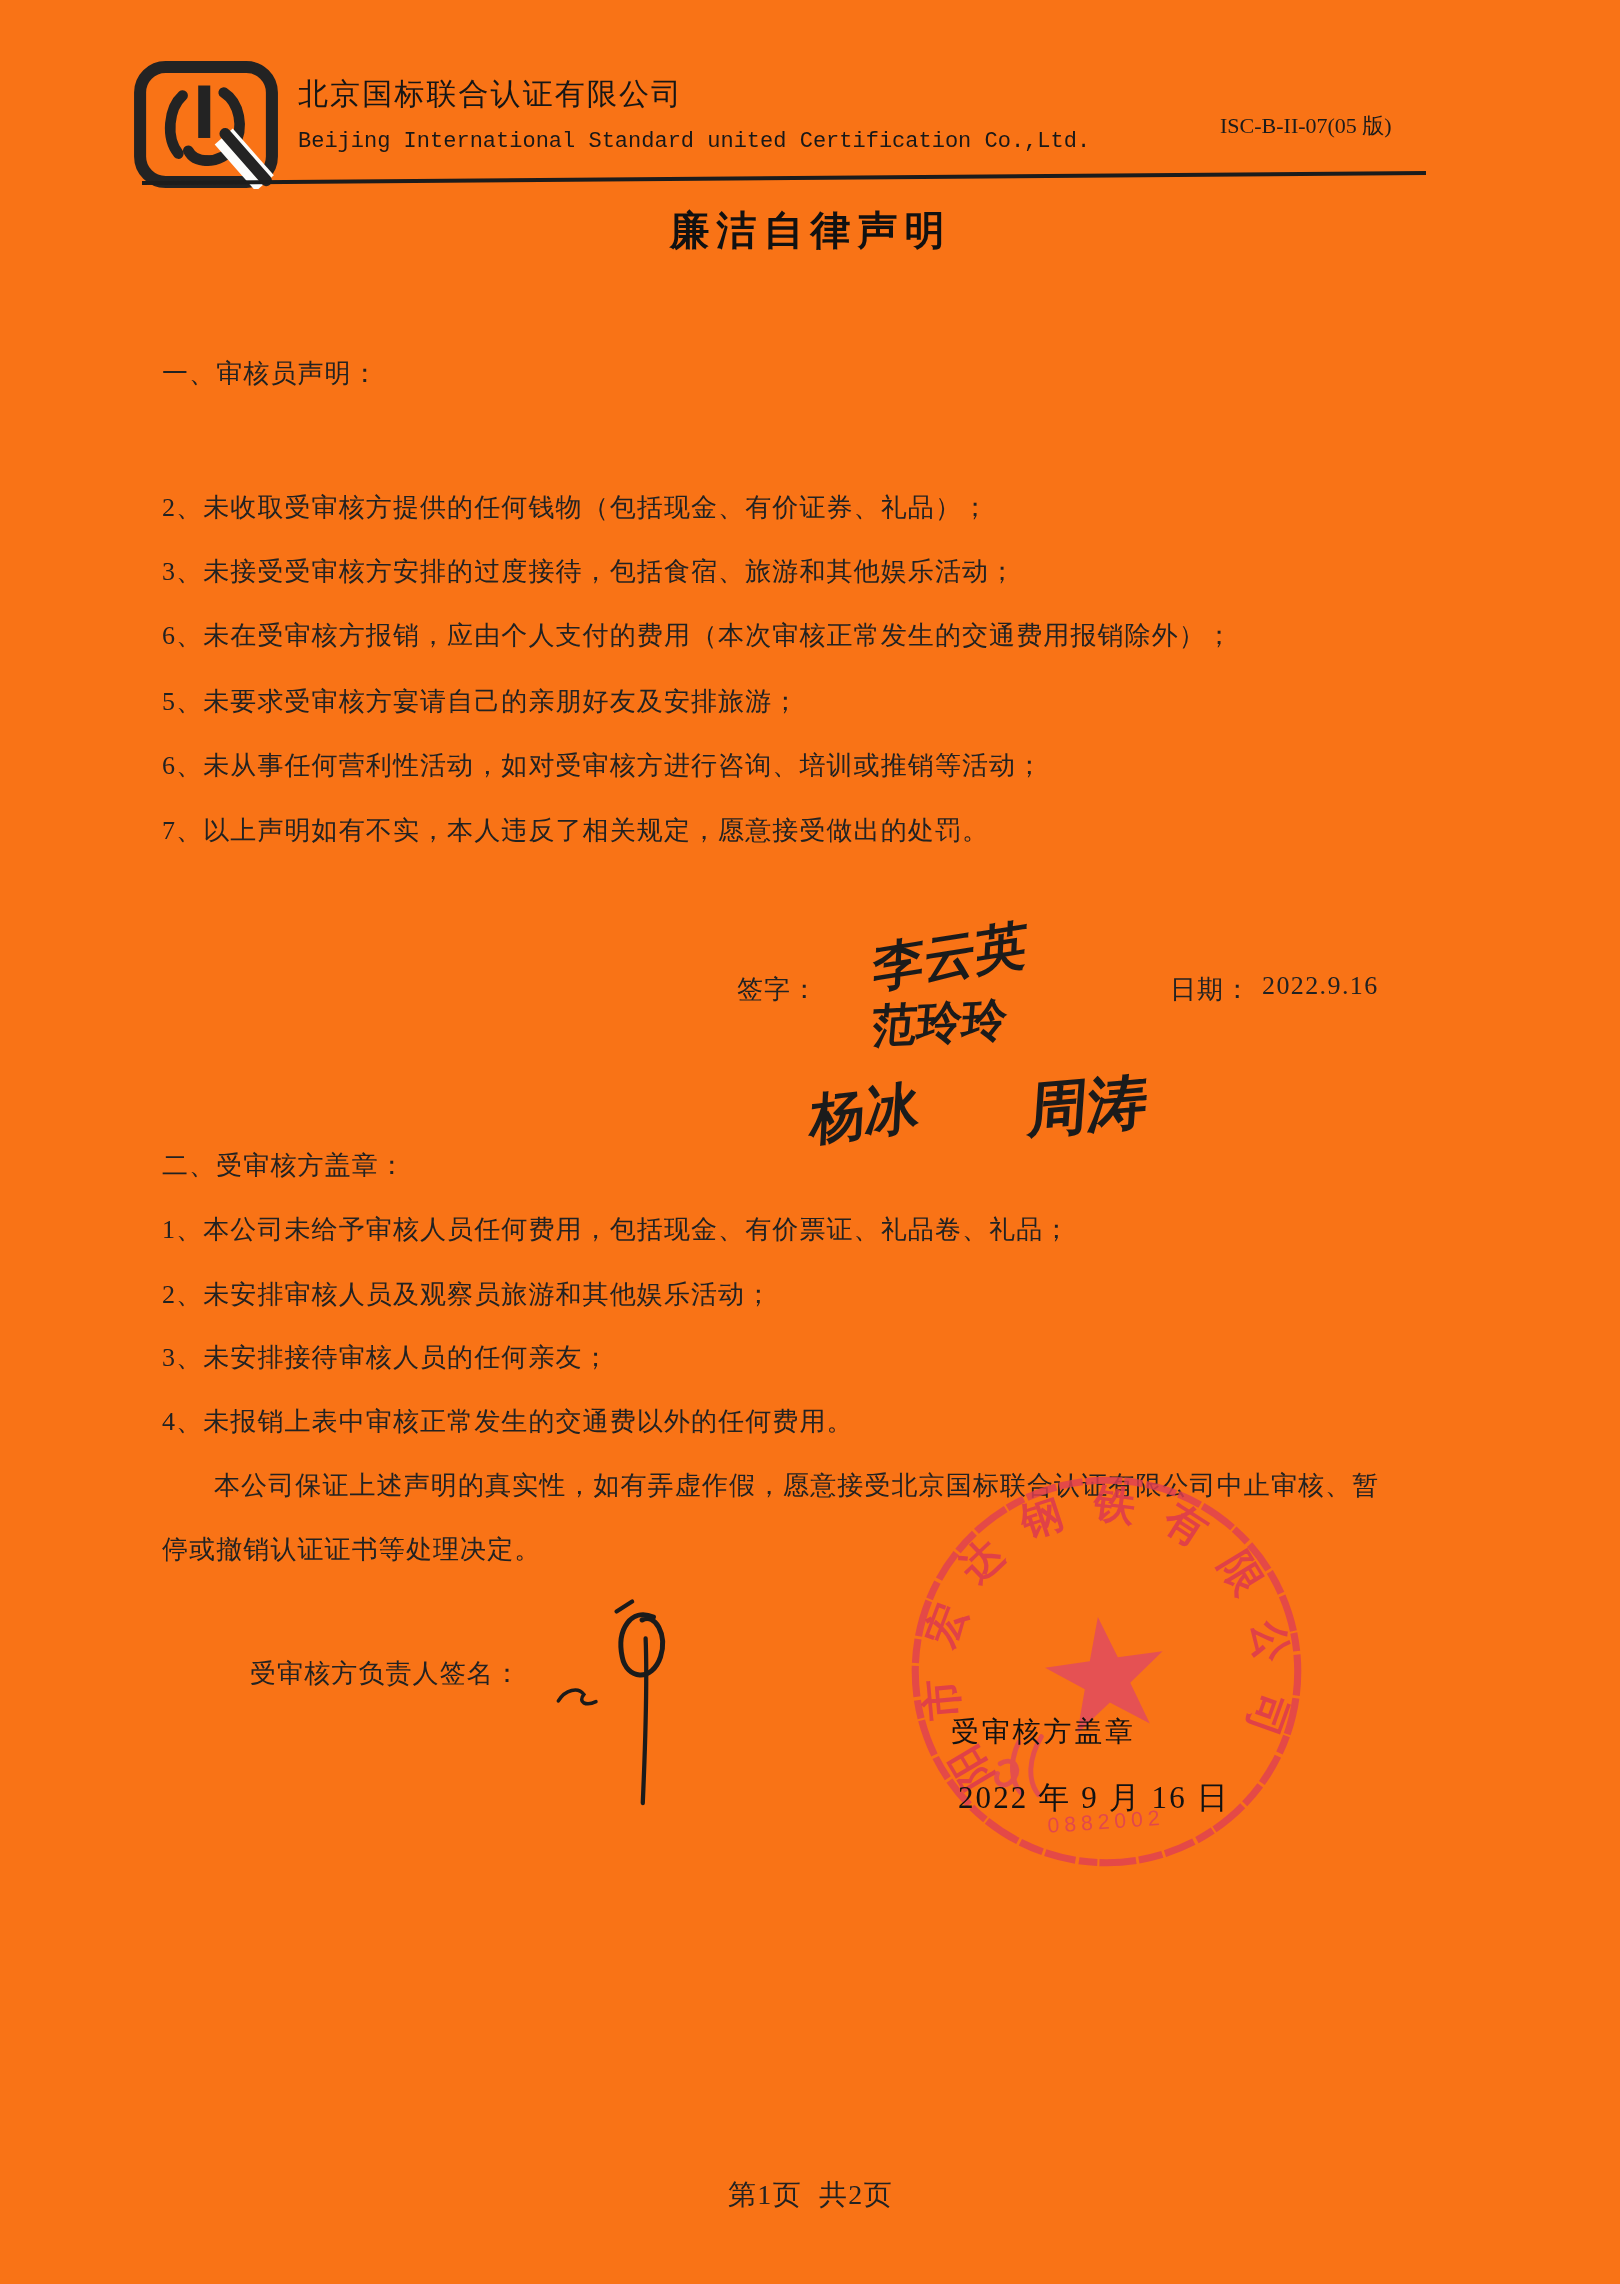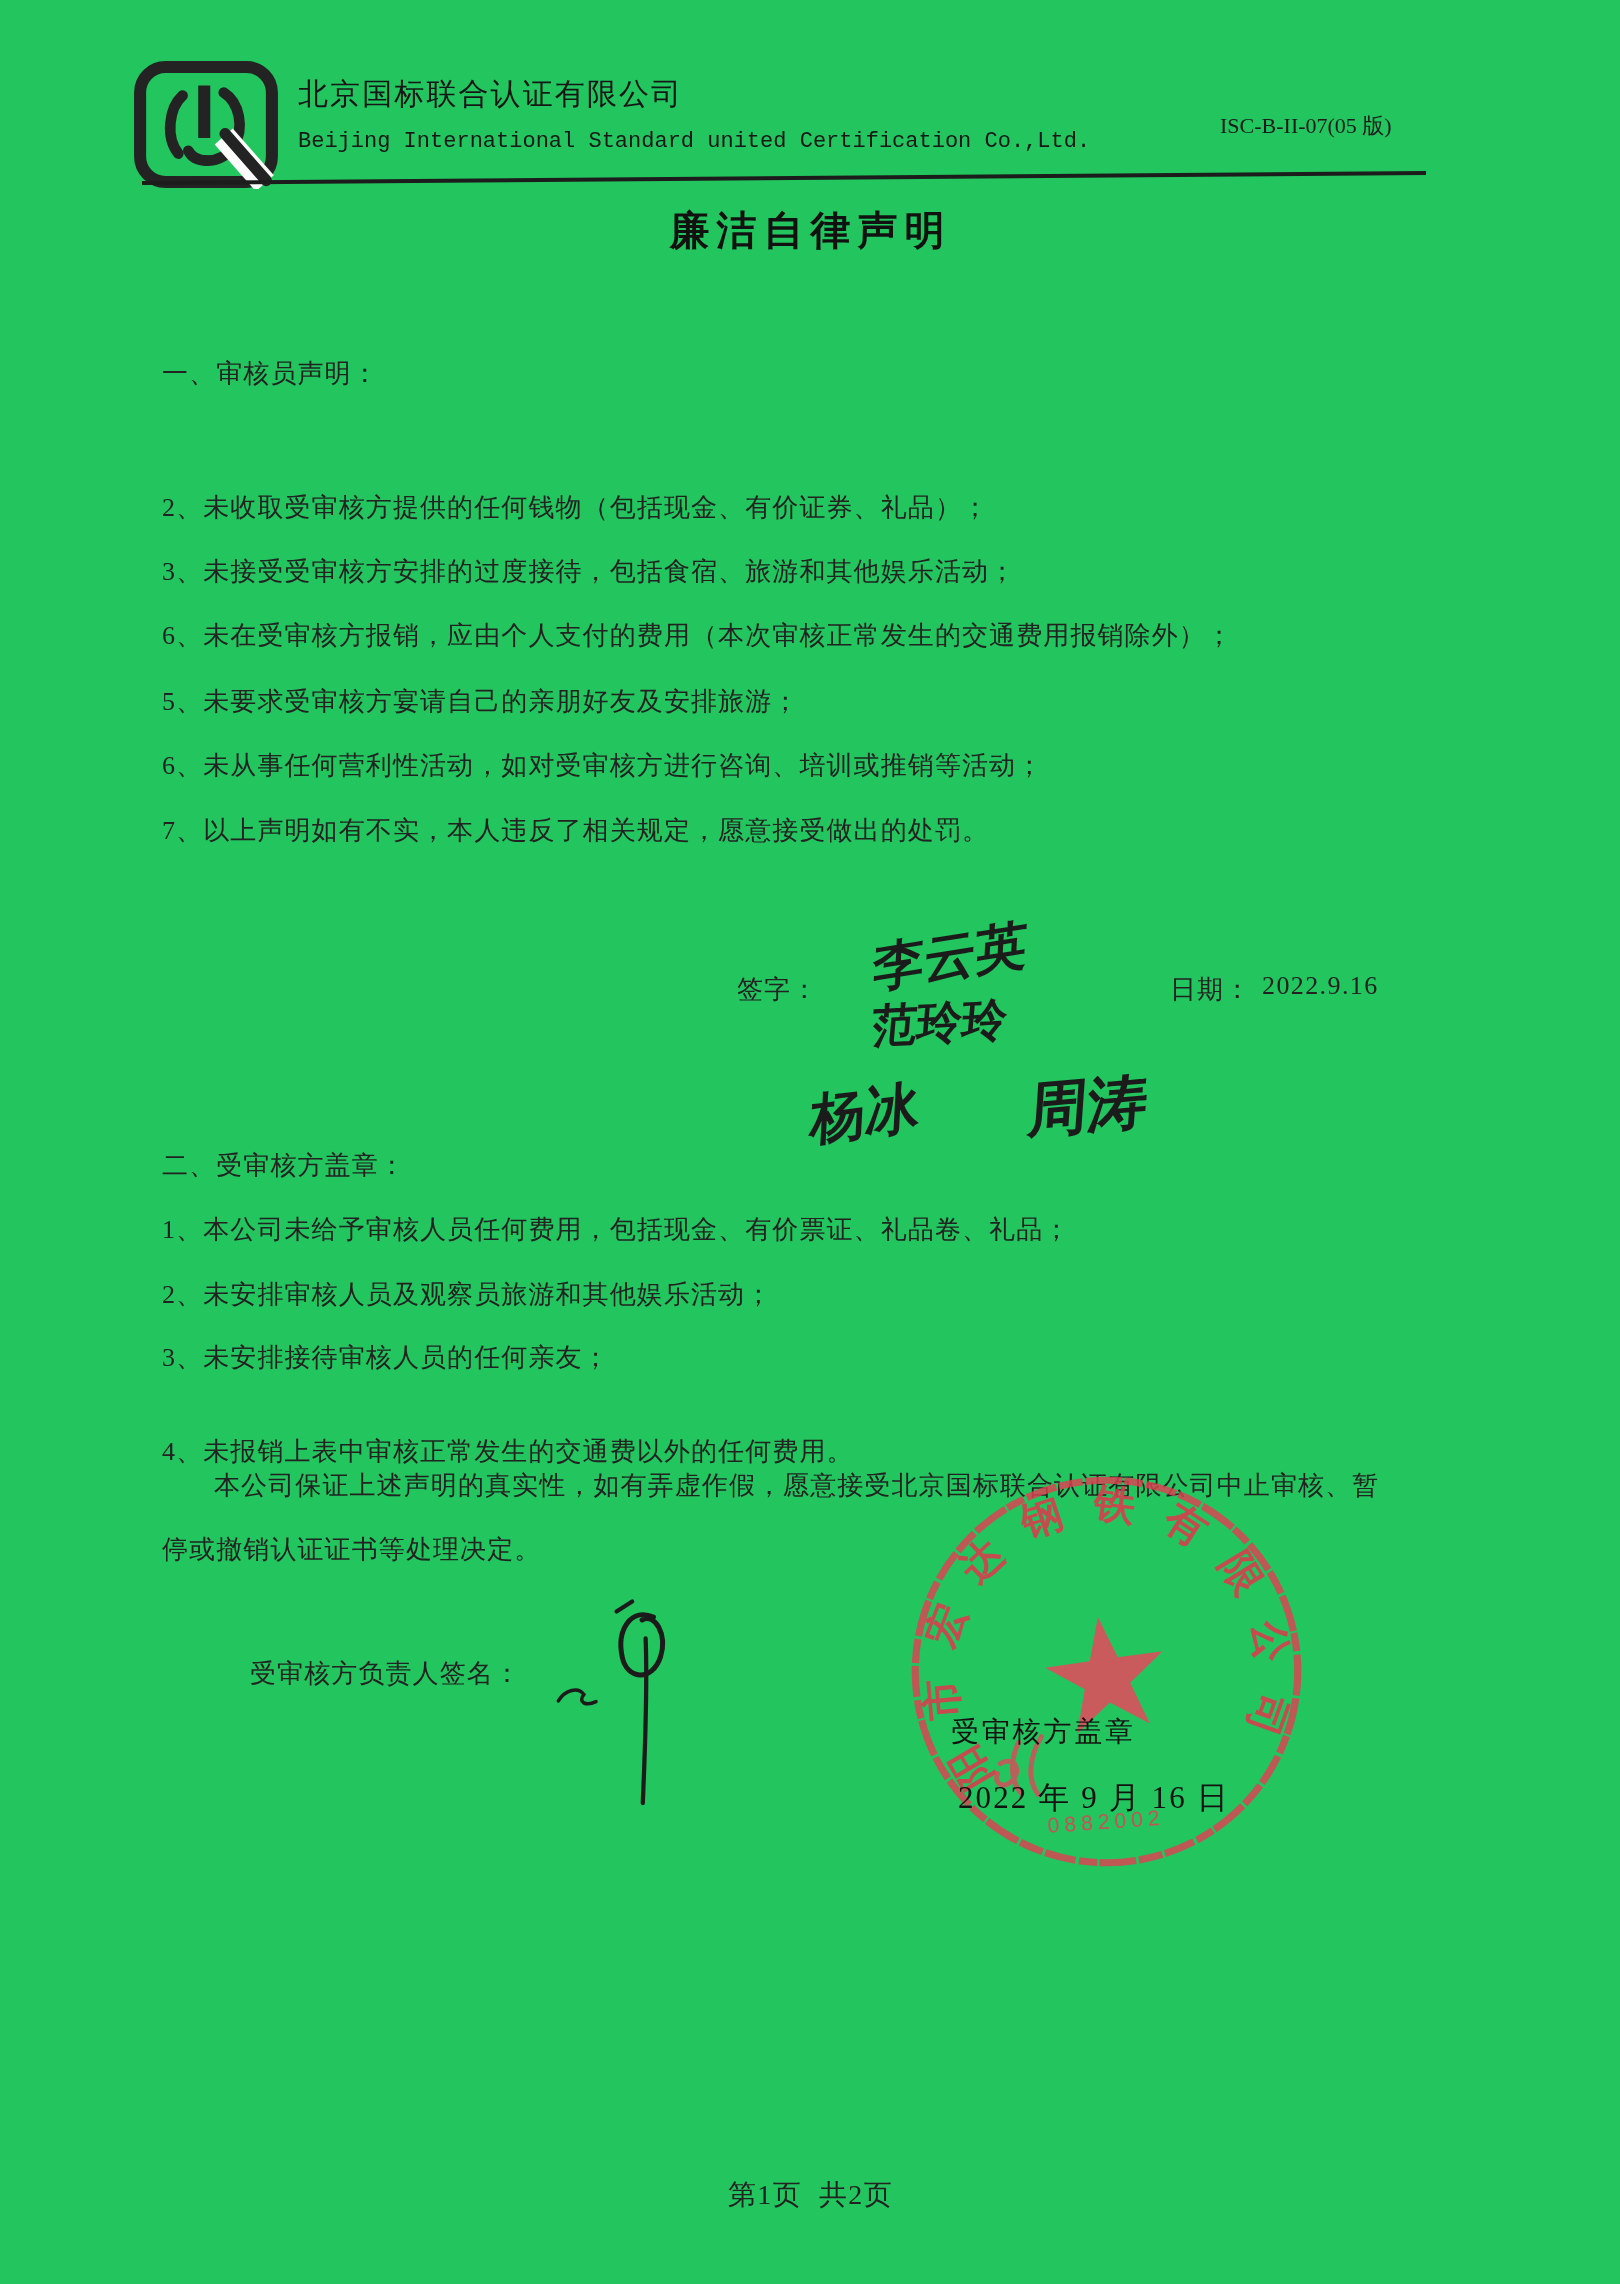--- a/index.html
+++ b/index.html
@@ -1,17 +1,17 @@
 <!DOCTYPE html>
 <html style="font-size:11.3px"><head>
 <meta charset="utf-8">
 <style>
   html,body{margin:0;padding:0;background:#e8e8e8;}
   .page{
-    position:relative;width:1621px;height:2284px;background:#22c55e;
+    position:relative;width:1621px;height:2284px;background:#f97316;
     overflow:hidden;
     font-family:"Liberation Serif","DejaVu Serif",serif;
     color:#1e1e1e;
   }
   .abs{position:absolute;white-space:pre;}
   .body-text{font-size:26px;letter-spacing:1.1px;color:#222;}
   .company-cn{font-size:30px;letter-spacing:2.1px;color:#161616;}
   .company-en{font-family:"Liberation Mono","DejaVu Sans Mono",monospace;font-size:22px;color:#181818;}
   .doc-code{font-size:22px;color:#1b1b1b;}
   .doc-title{font-size:40px;font-weight:bold;letter-spacing:7px;color:#111;text-align:center;left:0;right:0;}
@@ -68,21 +68,21 @@
     <span class="hw-inner" style="transform:rotate(-7deg) skewX(-10deg);">杨冰</span>
   </div>
   <div class="abs handwriting" style="left:968px;top:997px;font-size:60px;">
     <span class="hw-inner" style="transform:rotate(-5deg) skewX(-9deg);">周涛</span>
   </div>
 
   <div class="abs body-text" style="left:162px;top:1148px;">二、受审核方盖章：</div>
   <div class="abs body-text" style="left:162px;top:1212px;">1、本公司未给予审核人员任何费用，包括现金、有价票证、礼品卷、礼品；</div>
   <div class="abs body-text" style="left:162px;top:1277px;">2、未安排审核人员及观察员旅游和其他娱乐活动；</div>
   <div class="abs body-text" style="left:162px;top:1340px;">3、未安排接待审核人员的任何亲友；</div>
-  <div class="abs body-text" style="left:162px;top:1404px;margin-top:30px;">4、未报销上表中审核正常发生的交通费以外的任何费用。</div>
+  <div class="abs body-text" style="left:162px;top:1404px;">4、未报销上表中审核正常发生的交通费以外的任何费用。</div>
   <div class="abs body-text" style="left:214px;top:1468px;">本公司保证上述声明的真实性，如有弄虚作假，愿意接受北京国标联合认证有限公司中止审核、暂</div>
   <div class="abs body-text" style="left:162px;top:1532px;">停或撤销认证证书等处理决定。</div>
 
   <div class="abs body-text" style="left:250px;top:1656px;">受审核方负责人签名：</div>
 
   <svg class="abs" style="left:547px;top:1593px;" width="149" height="220" viewBox="0 0 210 310">
     <g fill="none" stroke="#1b1b1b" stroke-linecap="round">
       <path d="M16,152 c10,-16 28,-20 36,-9 c-9,11 3,17 17,10" stroke-width="5"></path>
       <path d="M98,26 l22,-14" stroke-width="6"></path>
       <path d="M150,34 C118,20 98,52 106,90 C112,122 148,126 160,90 C170,58 152,28 134,38" stroke-width="7"></path>

